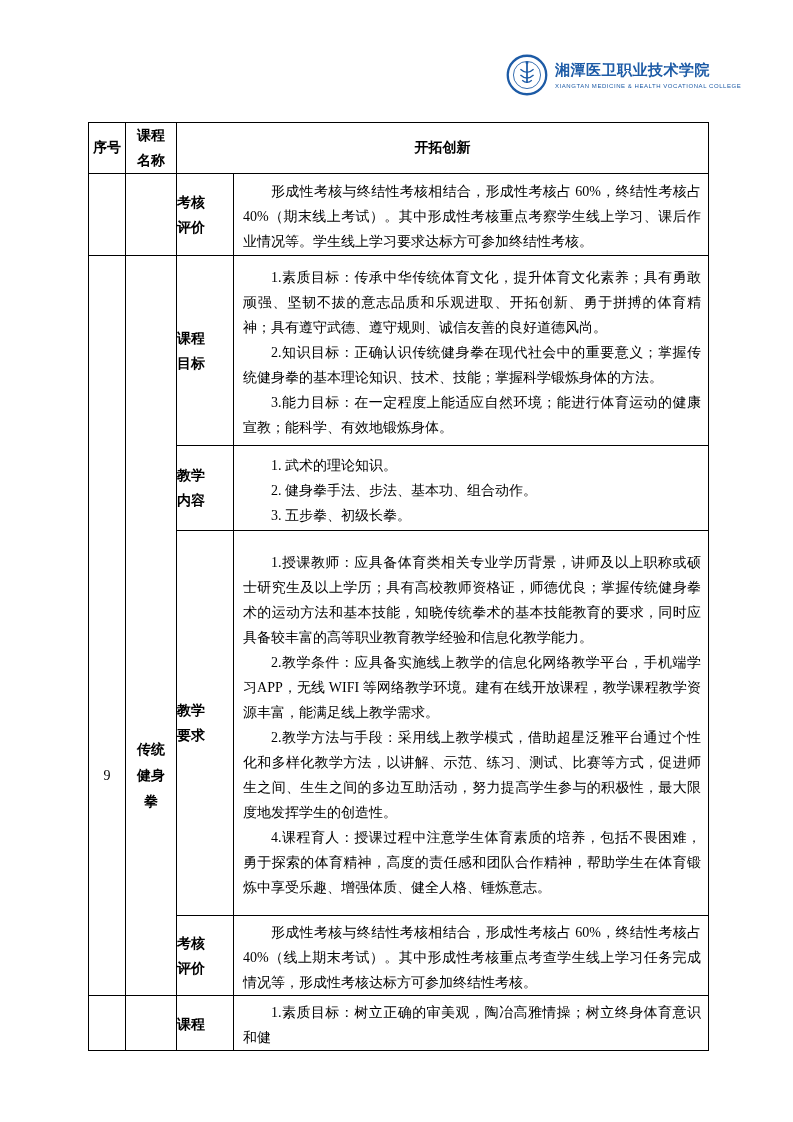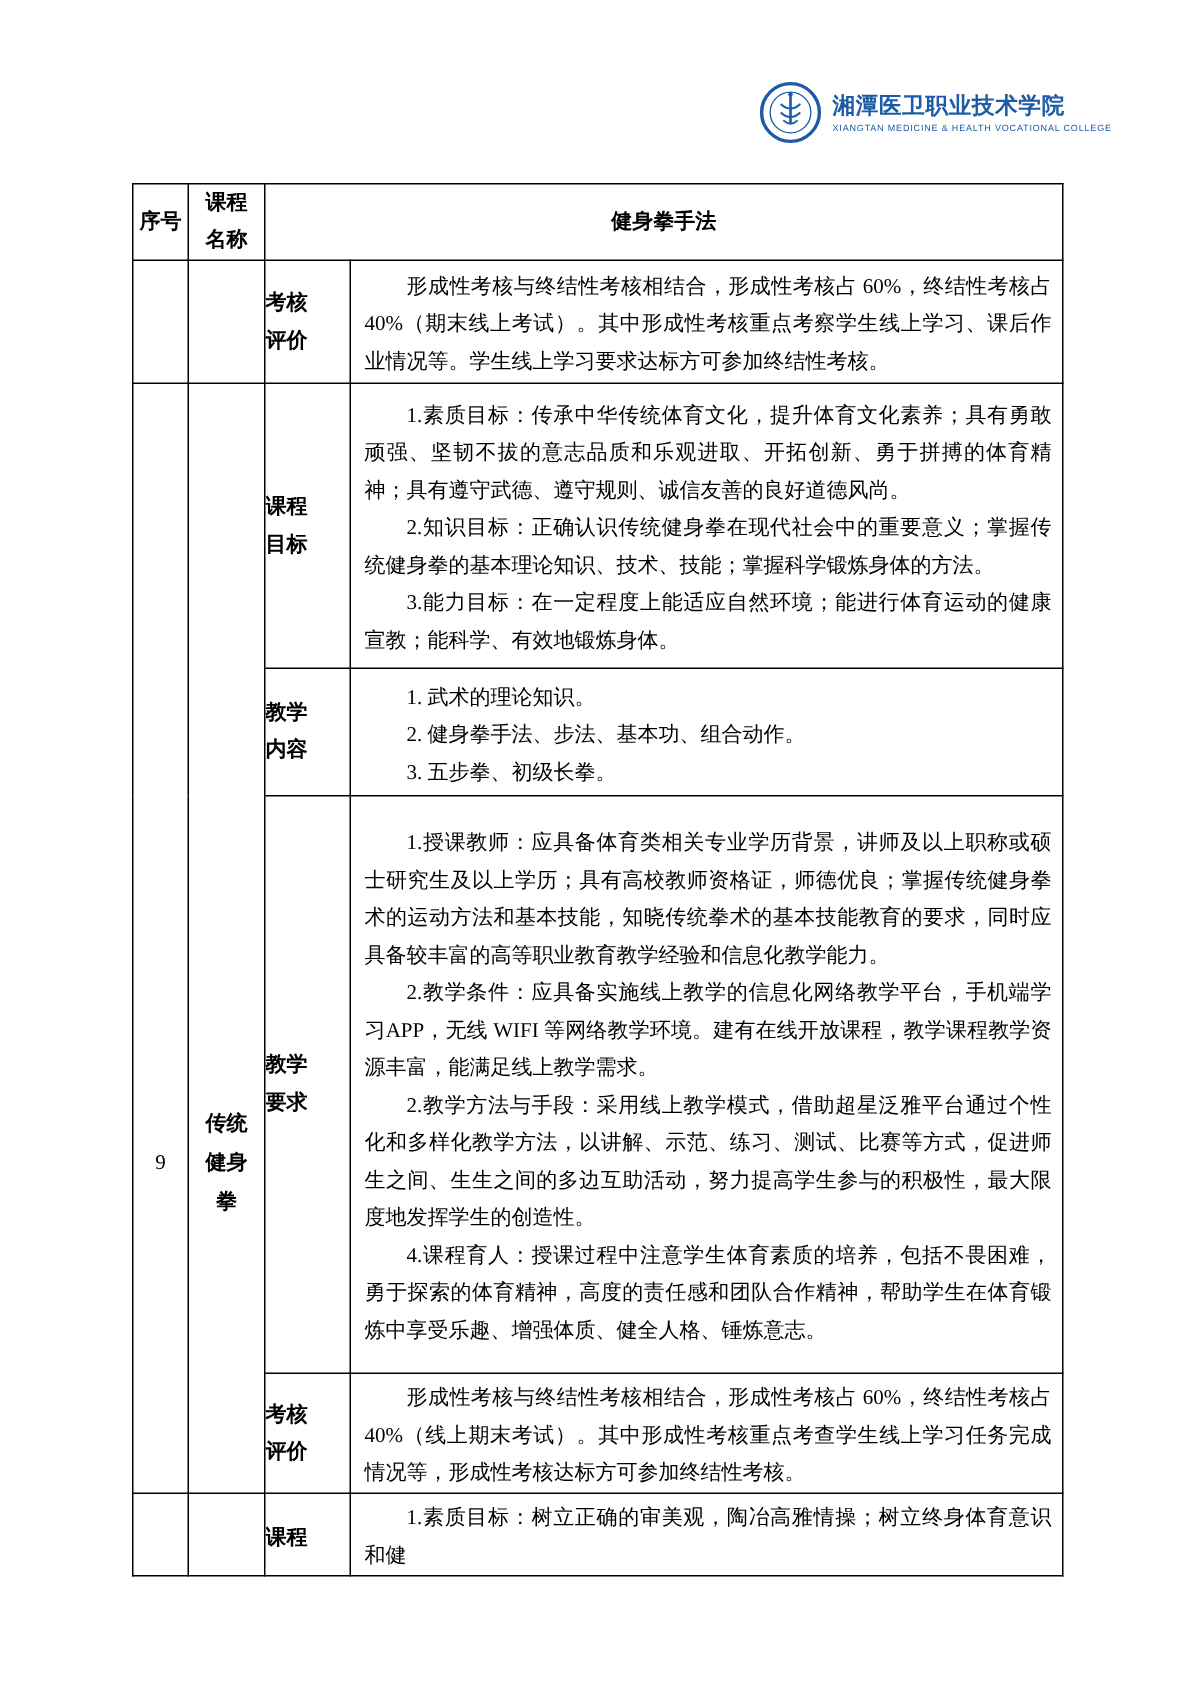--- a/index.html
+++ b/index.html
@@ -97,21 +97,21 @@
       <col>
     </colgroup>
 
     <tbody>
         <tr style="height:50px;">
       <td class="header-cell">序号</td>
       <td class="header-cell two-line">
         <span>课程</span>
         <span>名称</span>
       </td>
-      <td class="header-cell" colspan="2">健身拳手法</td>
+      <td class="header-cell" colspan="2">开拓创新</td>
     </tr>
 
     <tr style="height:82px;">
       <td class="seq-cell"></td>
       <td class="course-cell"></td>
       <td class="label-cell two-line">
         <span>考核</span>
         <span>评价</span>
       </td>
       <td class="content-cell">

